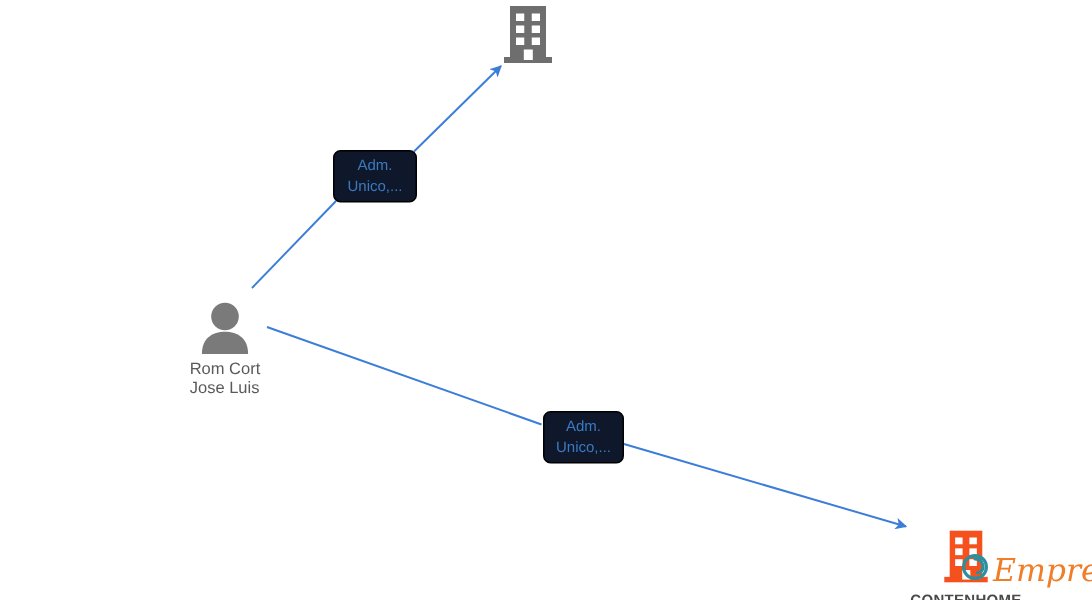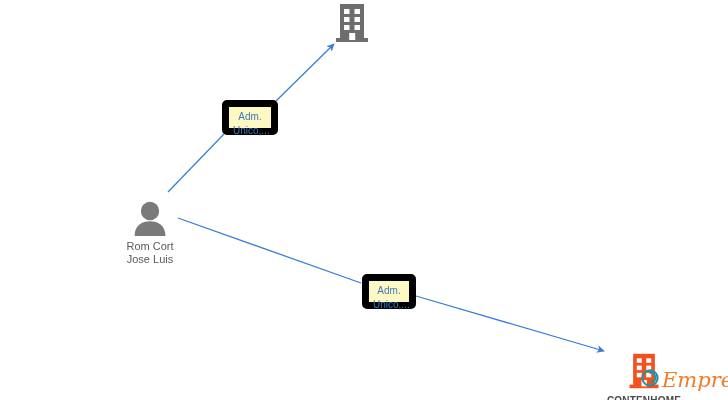--- a/index.html
+++ b/index.html
@@ -36,41 +36,41 @@
   }
   .node-icon {
     display: block;
     line-height: 0;
   }
   .node-label {
     margin-top: 4px;
     font-size: 11px;
     line-height: 13px;
     color: #5a5a5a;
-    text-align: center;
+    text-align: left;
     white-space: pre-line;
   }
   .node-label.company {
     color: #4a4a4a;
     font-weight: bold;
     font-size: 10px;
     letter-spacing: .2px;
   }
 
   #node-person  { left: 90px;  top: 200px; }
   #node-company-top { left: 292px; top: 2px; }
   #node-company-bottom { left: 584px; top: 352px; }
 
   
   .edge-label {
     position: absolute;
     box-sizing: border-box;
-    border: 7px solid #000000;
+    border: 1px solid #000000;
     border-radius: 5px;
-    background: #fef9c3;
+    background: #0f172a;
     color: #3a7ac0;
     font-size: 10px;
     line-height: 14px;
     text-align: center;
     padding: 3px 4px 2px 4px;
     white-space: pre-line;
   }
   #edge-label-top    { left: 222px; top: 100px; width: 56px; height: 35px; }
   #edge-label-bottom { left: 362px; top: 274px; width: 54px; height: 35px; }
 

